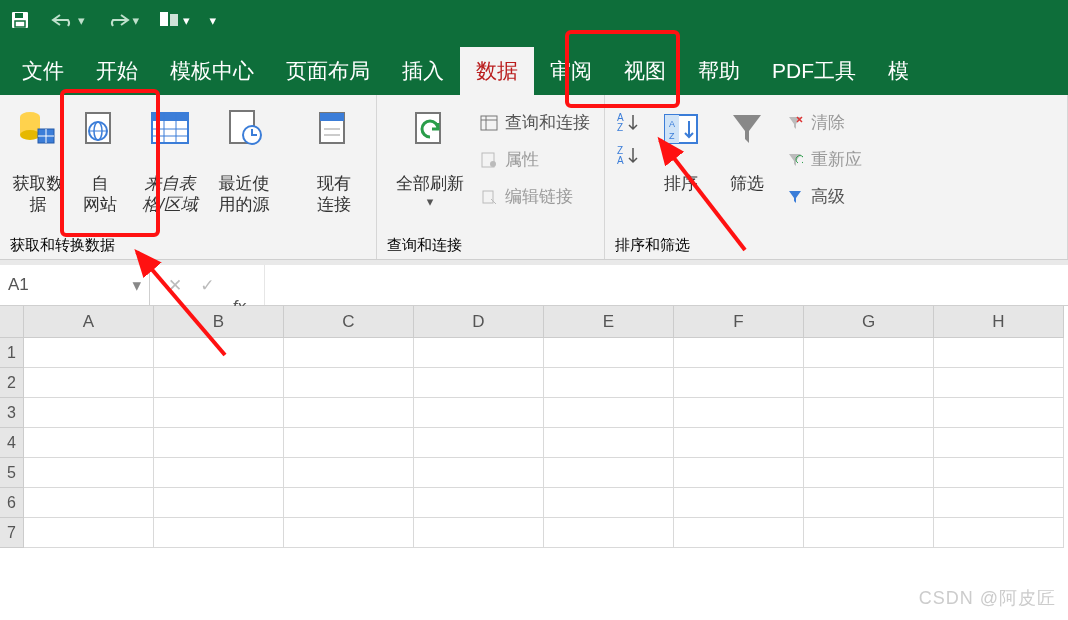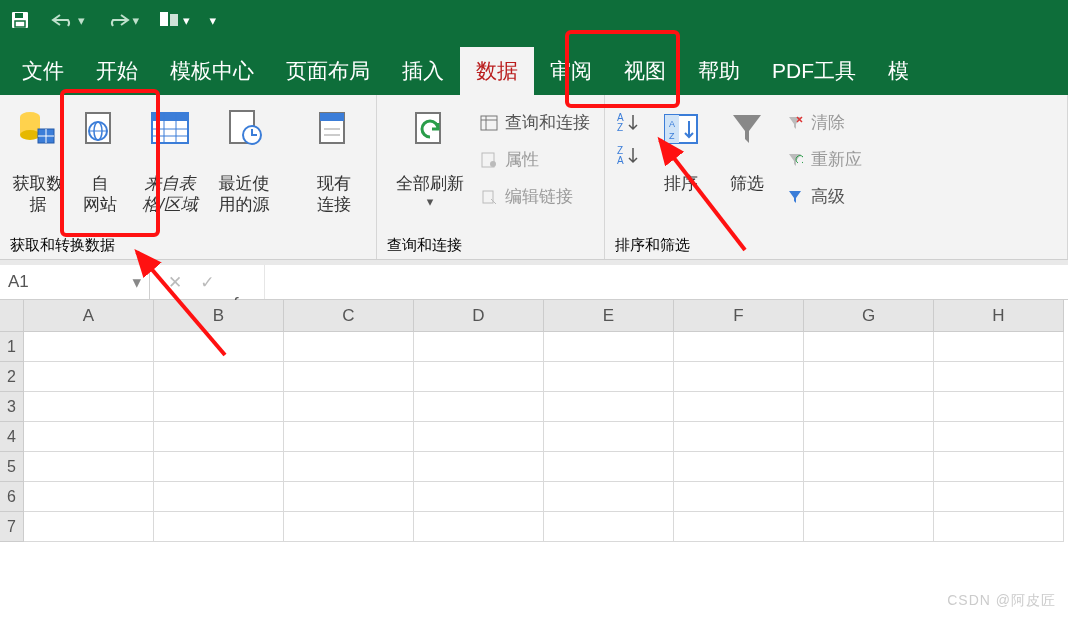--- a/index.html
+++ b/index.html
@@ -15,35 +15,35 @@
   .group-label { text-align: left; color: #000000; font-size: 15px; padding: 4px 0 2px 0; }
   .bigbtn { display: flex; flex-direction: column; align-items: center; width: 72px; padding-top: 6px; cursor: pointer; }
   .bigbtn .ic { width: 44px; height: 44px; display: flex; align-items: center; justify-content: center; }
   .bigbtn .lbl { font-size: 17px; color: #333; text-align: center; line-height: 1.25; margin-top: 22px; }
   .bigbtn.narrow { width: 64px; }
   .bigbtn.first { width: 56px; }
   .smallrow { display: flex; flex-direction: column; gap: 6px; padding-top: 6px; }
   .smbtn { display: flex; align-items: center; gap: 6px; font-size: 17px; color: #555; padding: 4px 4px; cursor: pointer; }
   .smbtn.disabled { color: #9a9a9a; cursor: default; }
   .smbtn .si { width: 20px; height: 20px; display: flex; align-items: center; justify-content: center; }
-  .formula-bar { height: 35px; border-bottom: 1px solid #cfcfcf; display: flex; align-items: stretch; background: #fff; margin-top: -1px; }
+  .formula-bar { height: 41px; border-bottom: 1px solid #cfcfcf; display: flex; align-items: stretch; background: #fff; margin-top: -1px; }
   .namebox { width: 150px; border-right: 1px solid #cfcfcf; display: flex; align-items: center; padding: 0 8px; font-size: 17px; color: #555; }
   .namebox .dd { margin-left: auto; color: #888; }
   .fx-btns { display: flex; align-items: center; gap: 18px; padding: 0 18px; color: #999; font-size: 17px; border-right: 1px solid #e6e6e6; }
   .fx-area { flex: 1; display: flex; align-items: center; padding: 0 10px; font-style: italic; color: #555; }
   .col-headers { display: flex; margin-left: 24px; }
   .corner { width: 24px; height: 32px; background: #e6e6e6; border-right: 1px solid #ccc; border-bottom: 1px solid #ccc; }
   .ch { width: 130px; height: 32px; background: #e6e6e6; border-right: 1px solid #ccc; border-bottom: 1px solid #ccc; display: flex; align-items: center; justify-content: center; font-size: 17px; color: #555; }
   .rows {}
   .row { display: flex; height: 30px; }
   .rh { width: 24px; background: #e6e6e6; border-right: 1px solid #ccc; border-bottom: 1px solid #ccc; display: flex; align-items: center; justify-content: center; font-size: 16px; color: #555; }
   .cell { width: 130px; border-right: 1px solid #d9d9d9; border-bottom: 1px solid #d9d9d9; }
   .hi-box { position: absolute; border: 4px solid #f11; border-radius: 6px; pointer-events: none; }
   .arrow { position: absolute; pointer-events: none; }
-  .watermark { position: absolute; right: 12px; bottom: 10px; color: #ccc; font-size: 14px; letter-spacing: 1px; pointer-events: none; }
+  .watermark { position: absolute; right: 12px; bottom: 10px; color: #ccc; font-size: 18px; letter-spacing: 1px; pointer-events: none; }
 </style>
 </head>
 <body>
 
 <div class="titlebar">
   <span class="tb-btn">
     <svg width="20" height="20" viewBox="0 0 20 20">
         <rect x="2" y="2" width="16" height="16" rx="1" fill="#fff"></rect>
         <rect x="5" y="3" width="8" height="5" fill="#0e6e3a"></rect>
         <rect x="5" y="11" width="10" height="6" fill="none" stroke="#0e6e3a" stroke-width="1.5"></rect>

